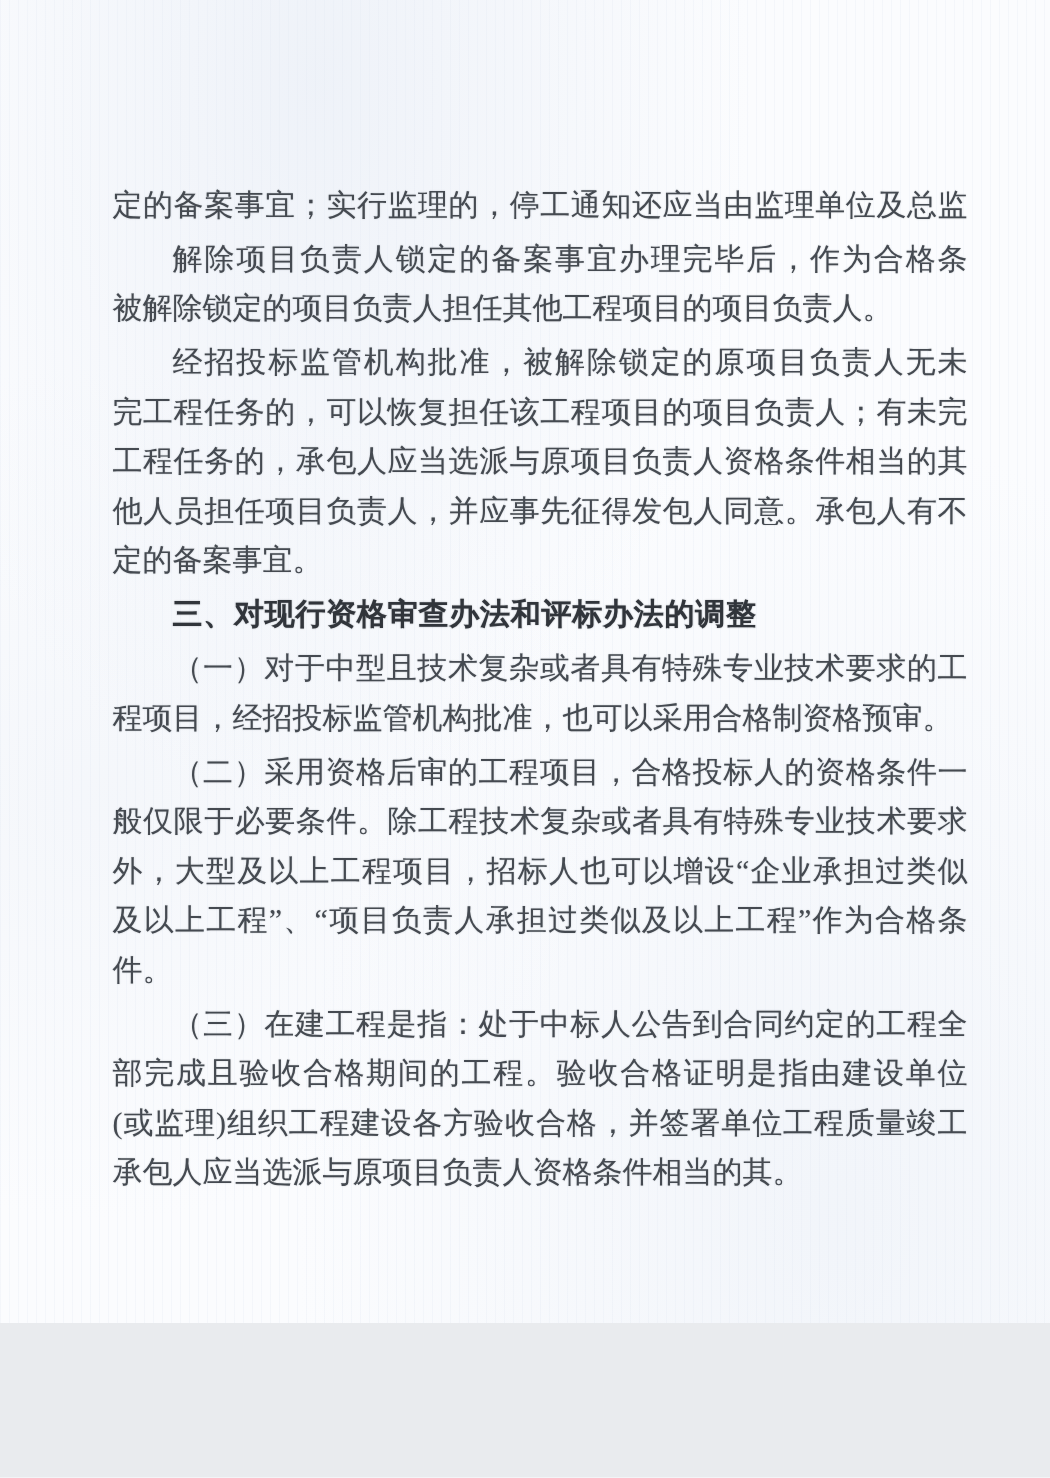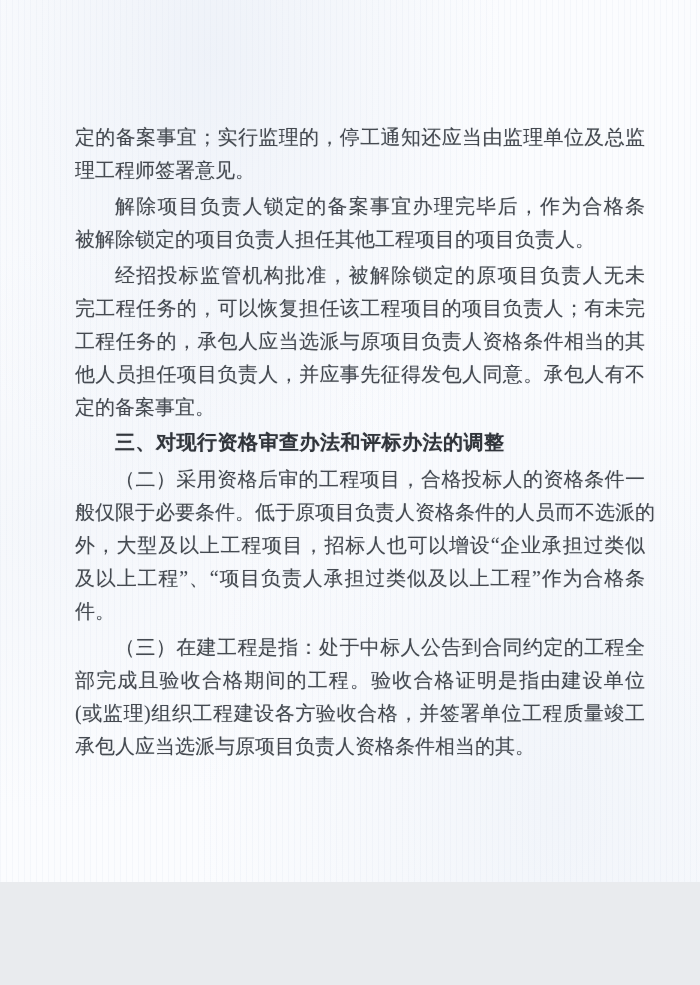--- a/index.html
+++ b/index.html
@@ -37,21 +37,21 @@
     color: #454a51;
     white-space: nowrap;
     text-align: justify;
     text-align-last: justify;
     text-shadow: 0 0 1px rgba(70,76,84,0.35);
   }
   .line.last   { text-align-last: left; }
   .line.indent { padding-left: 40px; }
 
   .line.heading {
-    font-family: Liberation Mono, monospace;
+    font-family: Liberation Sans, sans-serif;
     font-weight: 700;
     color: #31353b;
     letter-spacing: 0.5px;
     text-align-last: left;
     text-shadow: 0 0 1px rgba(49,53,59,0.45);
   }
 
   .page-number {
     position: absolute;
     left: 72px;
@@ -63,39 +63,42 @@
     text-shadow: 0 0 1px rgba(90,96,103,0.3);
   }
 </style>
 </head>
 <body>
 
 <div class="doc-page">
   <div class="text-block">
       <div class="paragraph">
         <div class="line">定的备案事宜；实行监理的，停工通知还应当由监理单位及总监</div>
-        <div class="line last">理工程师签署意见。</div>
       </div>
       <div class="paragraph">
         <div class="line indent">解除项目负责人锁定的备案事宜办理完毕后，作为合格条</div>
         <div class="line last">被解除锁定的项目负责人担任其他工程项目的项目负责人。</div>
       </div>
       <div class="paragraph">
         <div class="line indent">经招投标监管机构批准，被解除锁定的原项目负责人无未</div>
         <div class="line">完工程任务的，可以恢复担任该工程项目的项目负责人；有未完</div>
         <div class="line">工程任务的，承包人应当选派与原项目负责人资格条件相当的其</div>
         <div class="line">他人员担任项目负责人，并应事先征得发包人同意。承包人有不</div>
         <div class="line last">定的备案事宜。</div>
       </div>
       <div class="paragraph">
         <div class="line heading indent last">三、对现行资格审查办法和评标办法的调整</div>
       </div>
       <div class="paragraph">
+        <div class="line indent">（一）对于中型且技术复杂或者具有特殊专业技术要求的工</div>
+        <div class="line last">程项目，经招投标监管机构批准，也可以采用合格制资格预审。</div>
+      </div>
+      <div class="paragraph">
         <div class="line indent">（二）采用资格后审的工程项目，合格投标人的资格条件一</div>
-        <div class="line">般仅限于必要条件。低于原项目负责人资格条件的人员而不选派的</div>
+        <div class="line">般仅限于必要条件。除工程技术复杂或者具有特殊专业技术要求</div>
         <div class="line">外，大型及以上工程项目，招标人也可以增设“企业承担过类似</div>
         <div class="line">及以上工程”、“项目负责人承担过类似及以上工程”作为合格条</div>
         <div class="line last">件。</div>
       </div>
       <div class="paragraph">
         <div class="line indent">（三）在建工程是指：处于中标人公告到合同约定的工程全</div>
         <div class="line">部完成且验收合格期间的工程。验收合格证明是指由建设单位</div>
         <div class="line">(或监理)组织工程建设各方验收合格，并签署单位工程质量竣工</div>
         <div class="line last">承包人应当选派与原项目负责人资格条件相当的其。</div>
       </div>

